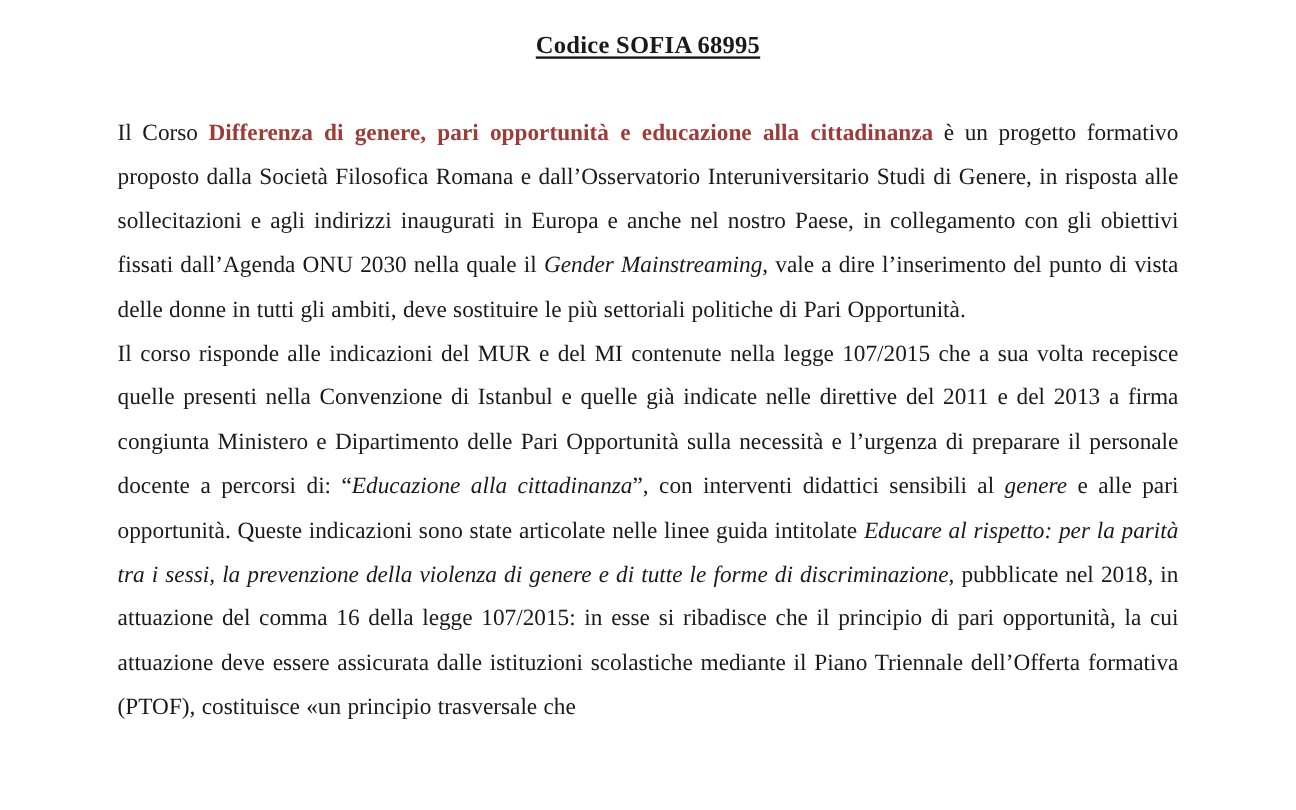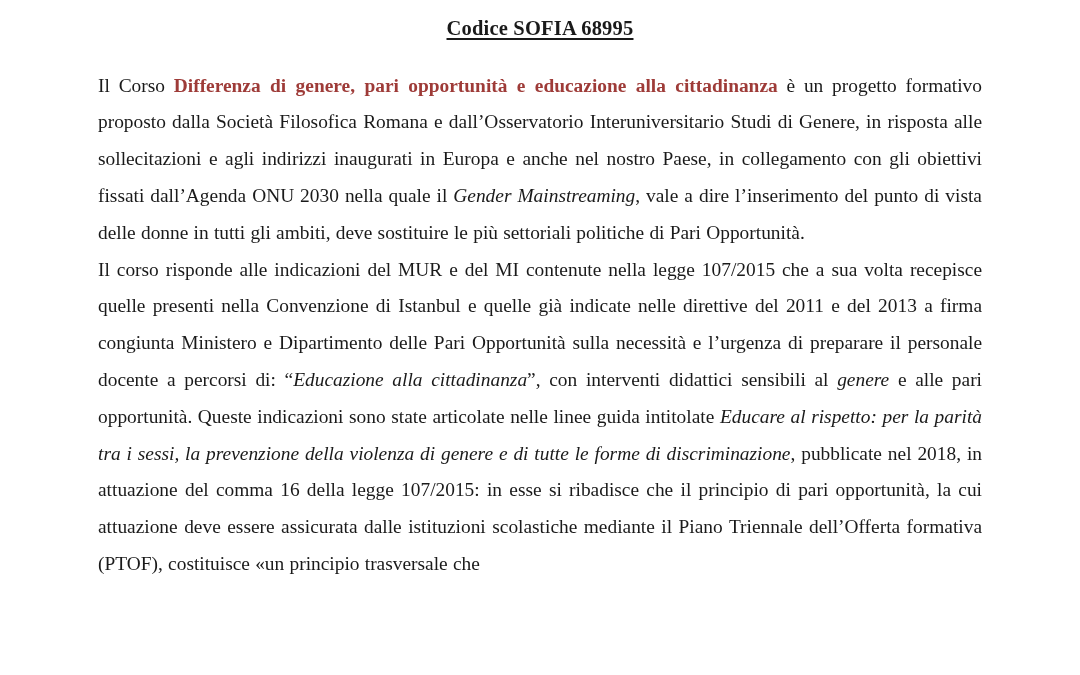--- a/index.html
+++ b/index.html
@@ -15,21 +15,21 @@
     font-family: "Liberation Serif", "DejaVu Serif", serif;
     color: #1a1a1a;
   }
 
   .page {
     position: relative;
     width: 1080px;
     height: 675px;
     background: #ffffff;
     box-sizing: border-box;
-    padding: 5px;
+    padding: 15px;
     overflow: hidden;
   }
 
   .doc-title {
     text-align: center;
     font-size: 20.5px;
     font-weight: bold;
     letter-spacing: 0.2px;
     margin: 11px 0 0 0;
     padding: 0;
@@ -51,21 +51,21 @@
     text-align: justify;
     text-justify: inter-word;
     font-size: 19.4px;
     line-height: 36.8px;
     margin: 0;
     padding: 0;
     hyphens: none;
     word-spacing: 0.4px;
   }
 
-  p.para-1 { margin-top: 27px; }
+  p.para-1 { margin-top: 43px; }
   p.para-2 { }
 
   .course-title {
     color: #9e3b38;
     font-weight: bold;
     word-spacing: 1px;
   }
 
   em, .it {
     font-style: italic;

